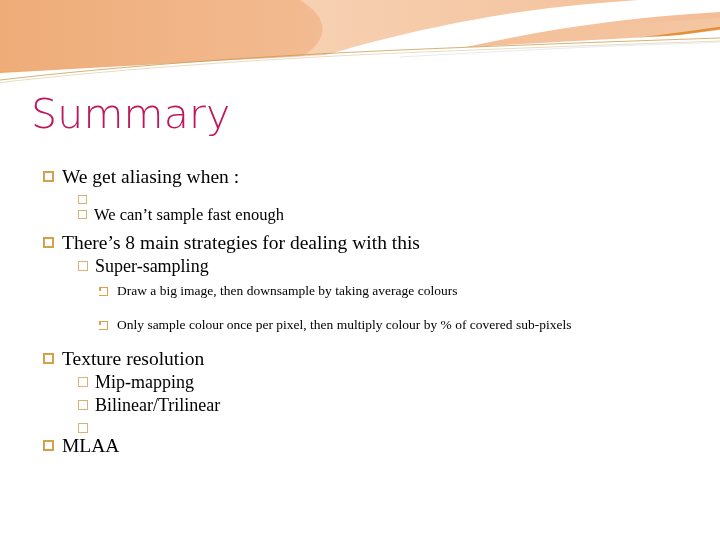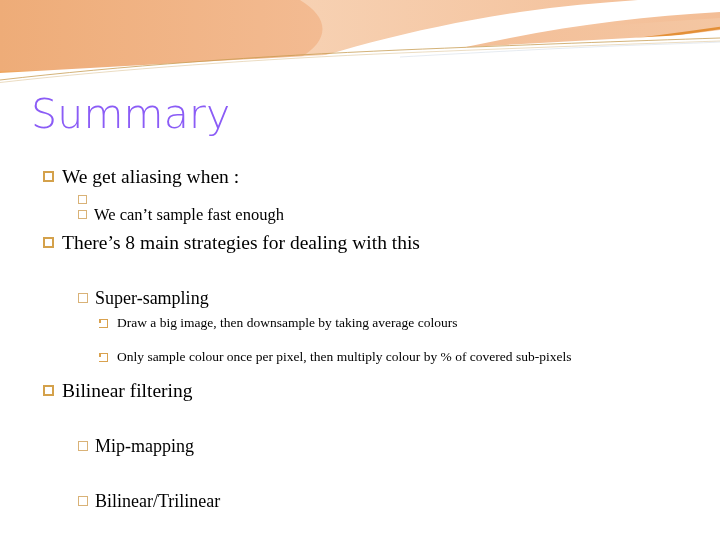--- a/index.html
+++ b/index.html
@@ -25,21 +25,21 @@
   }
 
   
   #slide-title {
     position: absolute;
     left: 31px;
     top: 93px;
     font-family: "DejaVu Sans", sans-serif;
     font-size: 41px;
     font-weight: 300;
-    color: #8b5cf6;
+    color: #be185d;
     letter-spacing: 0.2px;
     line-height: 1.05;
     white-space: nowrap;
   }
 
   
   #slide-body {
     position: absolute;
     left: 0;
     top: 164px;
@@ -93,21 +93,20 @@
     margin-top: 6px;
     margin-right: 7px;
     background: #ffffff;
   }
 
   
   .lvl2b {
     padding-left: 78px;
     font-size: 18px;
     line-height: 23px;
-    margin-top: 32px;
   }
   .lvl2b .bullet-mark {
     width: 10px;
     height: 10px;
     border: 1.5px solid #d9b277;
     box-sizing: border-box;
     margin-top: 6px;
     margin-right: 7px;
     background: #ffffff;
   }
@@ -241,21 +240,21 @@
 
   <div class="bullet-row lvl3">
     <span class="bullet-mark"></span>
     <span class="bullet-text">Only sample colour once per pixel, then multiply colour by % of covered sub-pixels</span>
   </div>
 
   <div class="gap-lg"></div>
 
   <div class="bullet-row lvl1">
     <span class="bullet-mark"></span>
-    <span class="bullet-text">Bilinear filtering</span>
+    <span class="bullet-text">Texture resolution</span>
   </div>
 
   <div class="bullet-row lvl2b">
     <span class="bullet-mark"></span>
     <span class="bullet-text">Mip-mapping</span>
   </div>
 
   <div class="bullet-row lvl2b">
     <span class="bullet-mark"></span>
     <span class="bullet-text">Bilinear/Trilinear</span>

